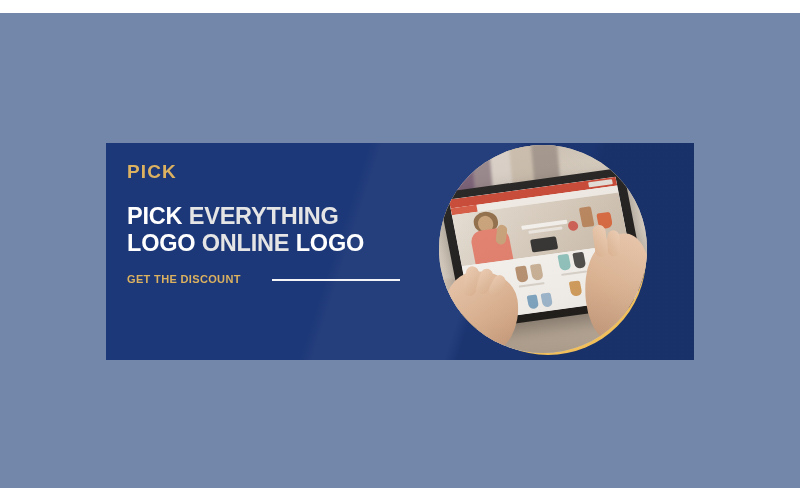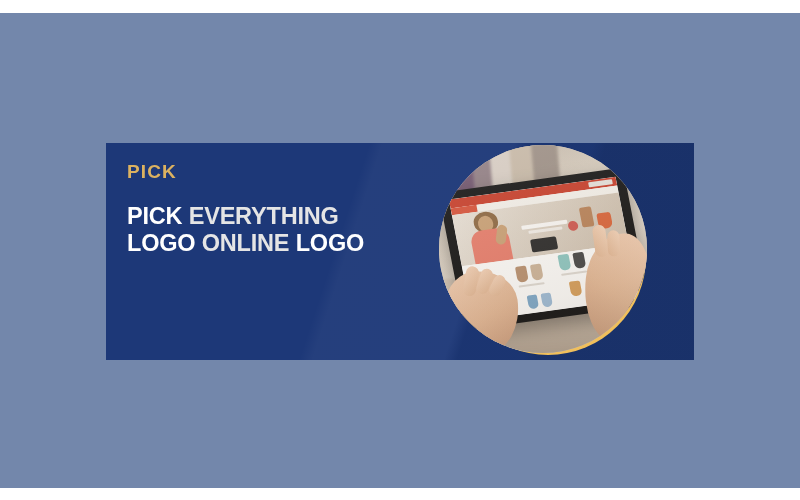--- a/index.html
+++ b/index.html
@@ -344,20 +344,24 @@
 
       <div id="headline">
         <div>
           <span>PICK </span><span class="hl-accent">EVERYTHING</span>
         </div>
         <div>
           <span>LOGO </span><span class="hl-accent">ONLINE</span><span> LOGO</span>
         </div>
       </div>
 
+      <div id="subrow">
+        <div id="subtitle">GET THE DISCOUNT</div>
+        <div id="divider"></div>
+      </div>
 
     </div>
 
     <div id="art">
 
       <div id="gold-disc"></div>
 
       <div id="photo-circle">
 
         <div class="ph" id="ph-room-2"></div>

